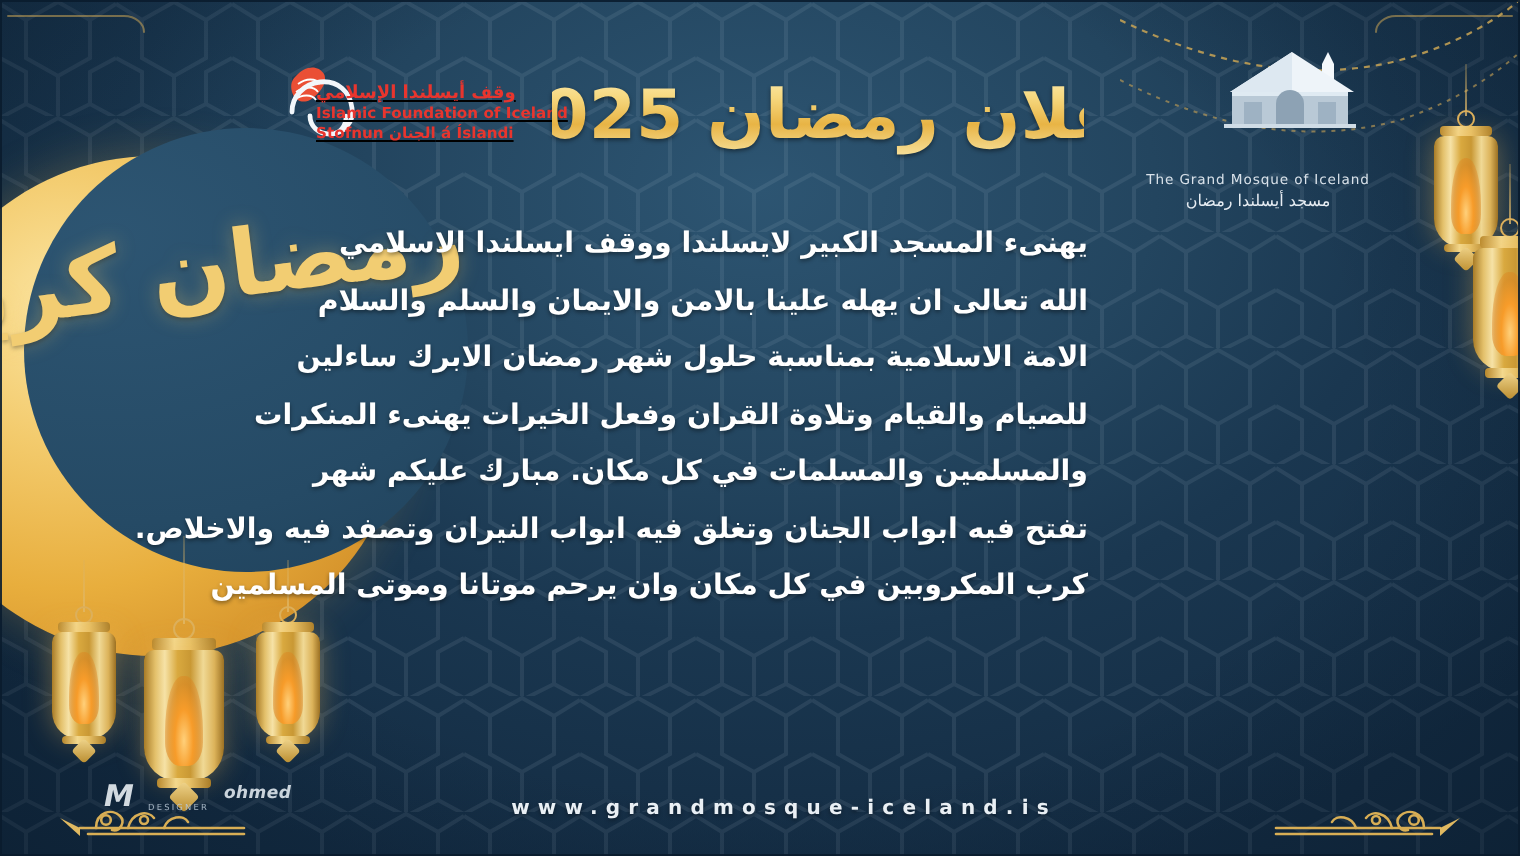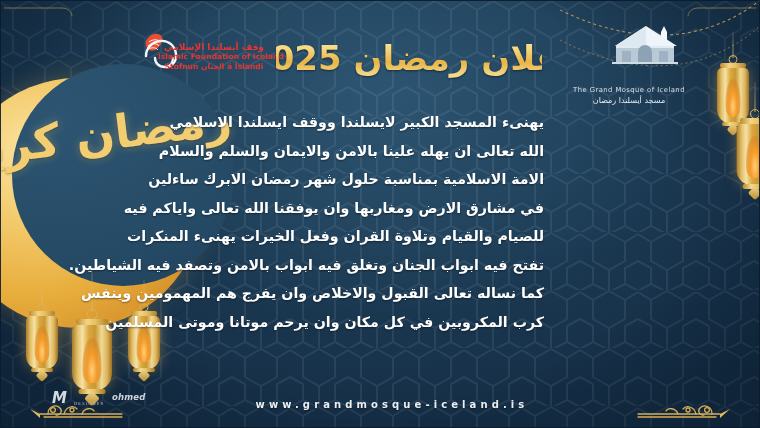--- a/index.html
+++ b/index.html
@@ -156,21 +156,22 @@
   }
   .logo-left .mark {
     position: absolute;
     left: 2px; top: 4px;
     width: 44px; height: 44px;
   }
   .logo-left .lines {
     position: absolute;
     left: 18px; top: 16px;
     width: 112px;
-    text-align: center;
+    text-align: left;
+    text-decoration: underline;
   }
   .logo-left .ar {
     color: #e8352e;
     font-size: 9px;
     font-weight: 700;
     direction: rtl;
     line-height: 1.15;
     white-space: nowrap;
   }
   .logo-left .en, .logo-left .is {
@@ -440,24 +441,23 @@
       <rect x="52" y="40" width="66" height="2" fill="#cfdce6"></rect>
     </svg>
     <div class="r2">The Grand Mosque of Iceland</div>
     <div class="r3">مسجد أيسلندا رمضان</div>
   </div>
 
   <div class="body-text">
     <div class="ln">يهنىء المسجد الكبير لايسلندا ووقف ايسلندا الاسلامي</div>
     <div class="ln">الله تعالى ان يهله علينا بالامن والايمان والسلم والسلام</div>
     <div class="ln">الامة الاسلامية بمناسبة حلول شهر رمضان الابرك ساءلين</div>
-    <div class="ln">في مشارق الارض ومغاربها وان يوفقنا الله تعالى واياكم فيه</div>
     <div class="ln">للصيام والقيام وتلاوة القران وفعل الخيرات يهنىء المنكرات</div>
-    <div class="ln">تفتح فيه ابواب الجنان وتغلق فيه ابواب بالامن وتصفد فيه الشياطين.</div>
-    <div class="ln">كما نساله تعالى القبول والاخلاص وان يفرج هم المهمومين وينفس</div>
+    <div class="ln">والمسلمين والمسلمات في كل مكان. مبارك عليكم شهر</div>
+    <div class="ln">تفتح فيه ابواب الجنان وتغلق فيه ابواب النيران وتصفد فيه والاخلاص.</div>
     <div class="ln">كرب المكروبين في كل مكان وان يرحم موتانا وموتى المسلمين</div>
   </div>
 
   <div class="footer-url">www.grandmosque-iceland.is</div>
 
   <div class="designer">
     <div class="d-m">M</div>
     <div class="d-name">ohmed</div>
     <div class="d-sub">DESIGNER</div>
   </div>

